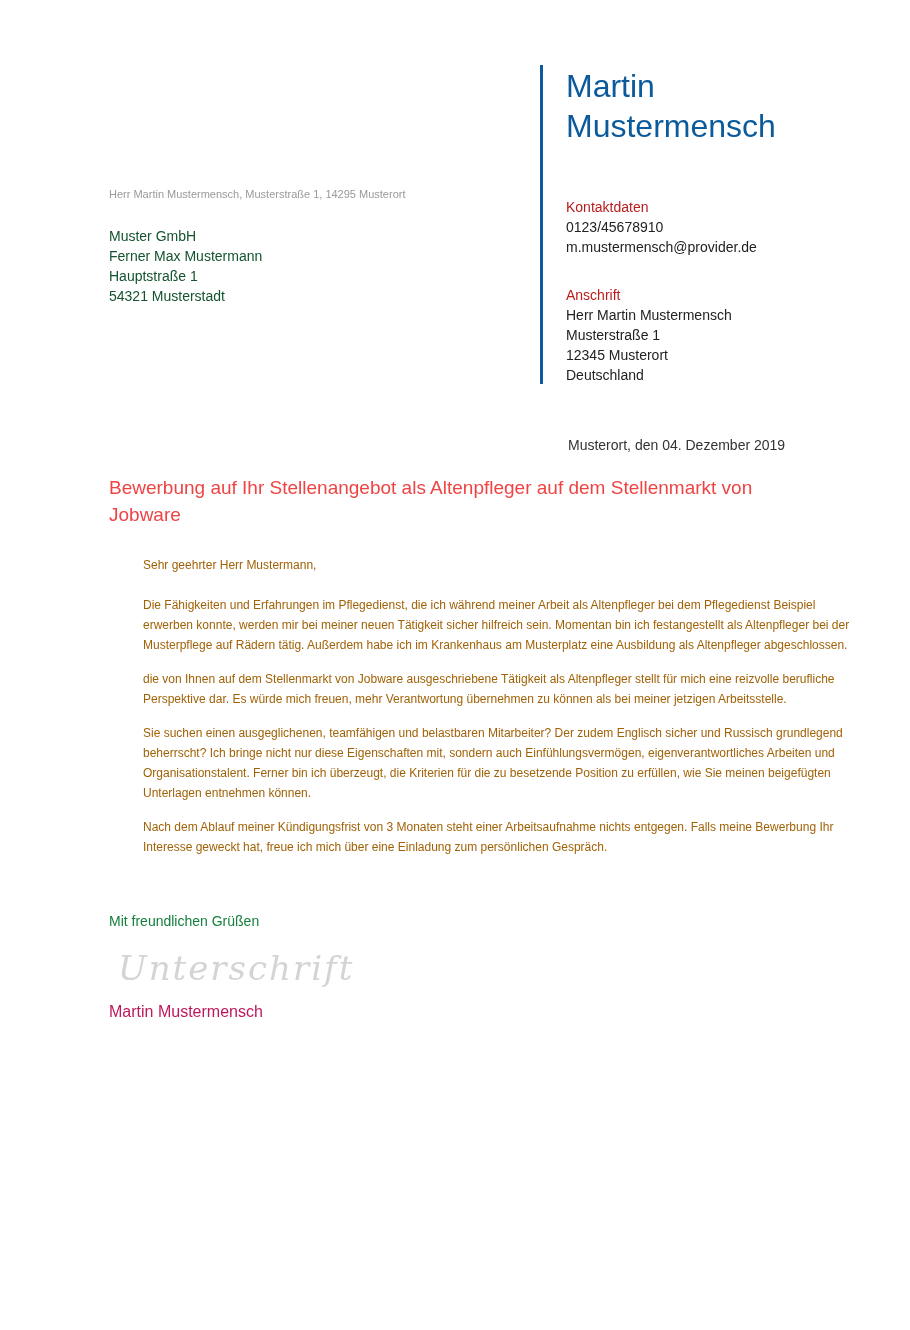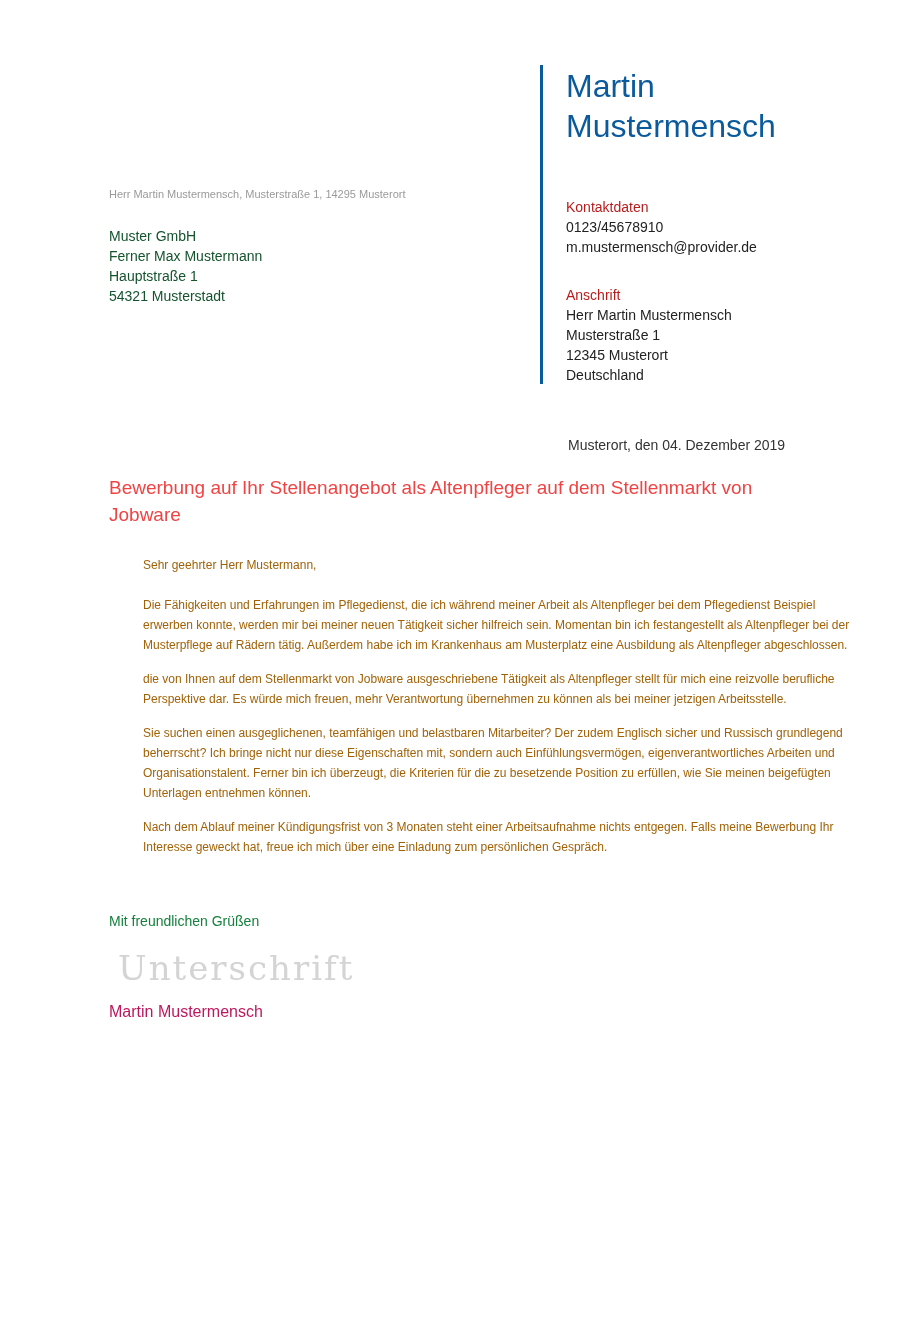--- a/index.html
+++ b/index.html
@@ -99,20 +99,21 @@
       top: 911px;
       font-size: 14px;
       line-height: 20px;
       color: #15803d;
     }
     .signature {
       position: absolute;
       left: 118px;
       top: 948px;
       font-family: "DejaVu Serif", serif;
+      font-style: italic;
       font-size: 34px;
       letter-spacing: 2px;
       color: #d4d4d4;
       white-space: nowrap;
     }
     .signer {
       position: absolute;
       left: 109px;
       top: 1002px;
       font-size: 16px;

